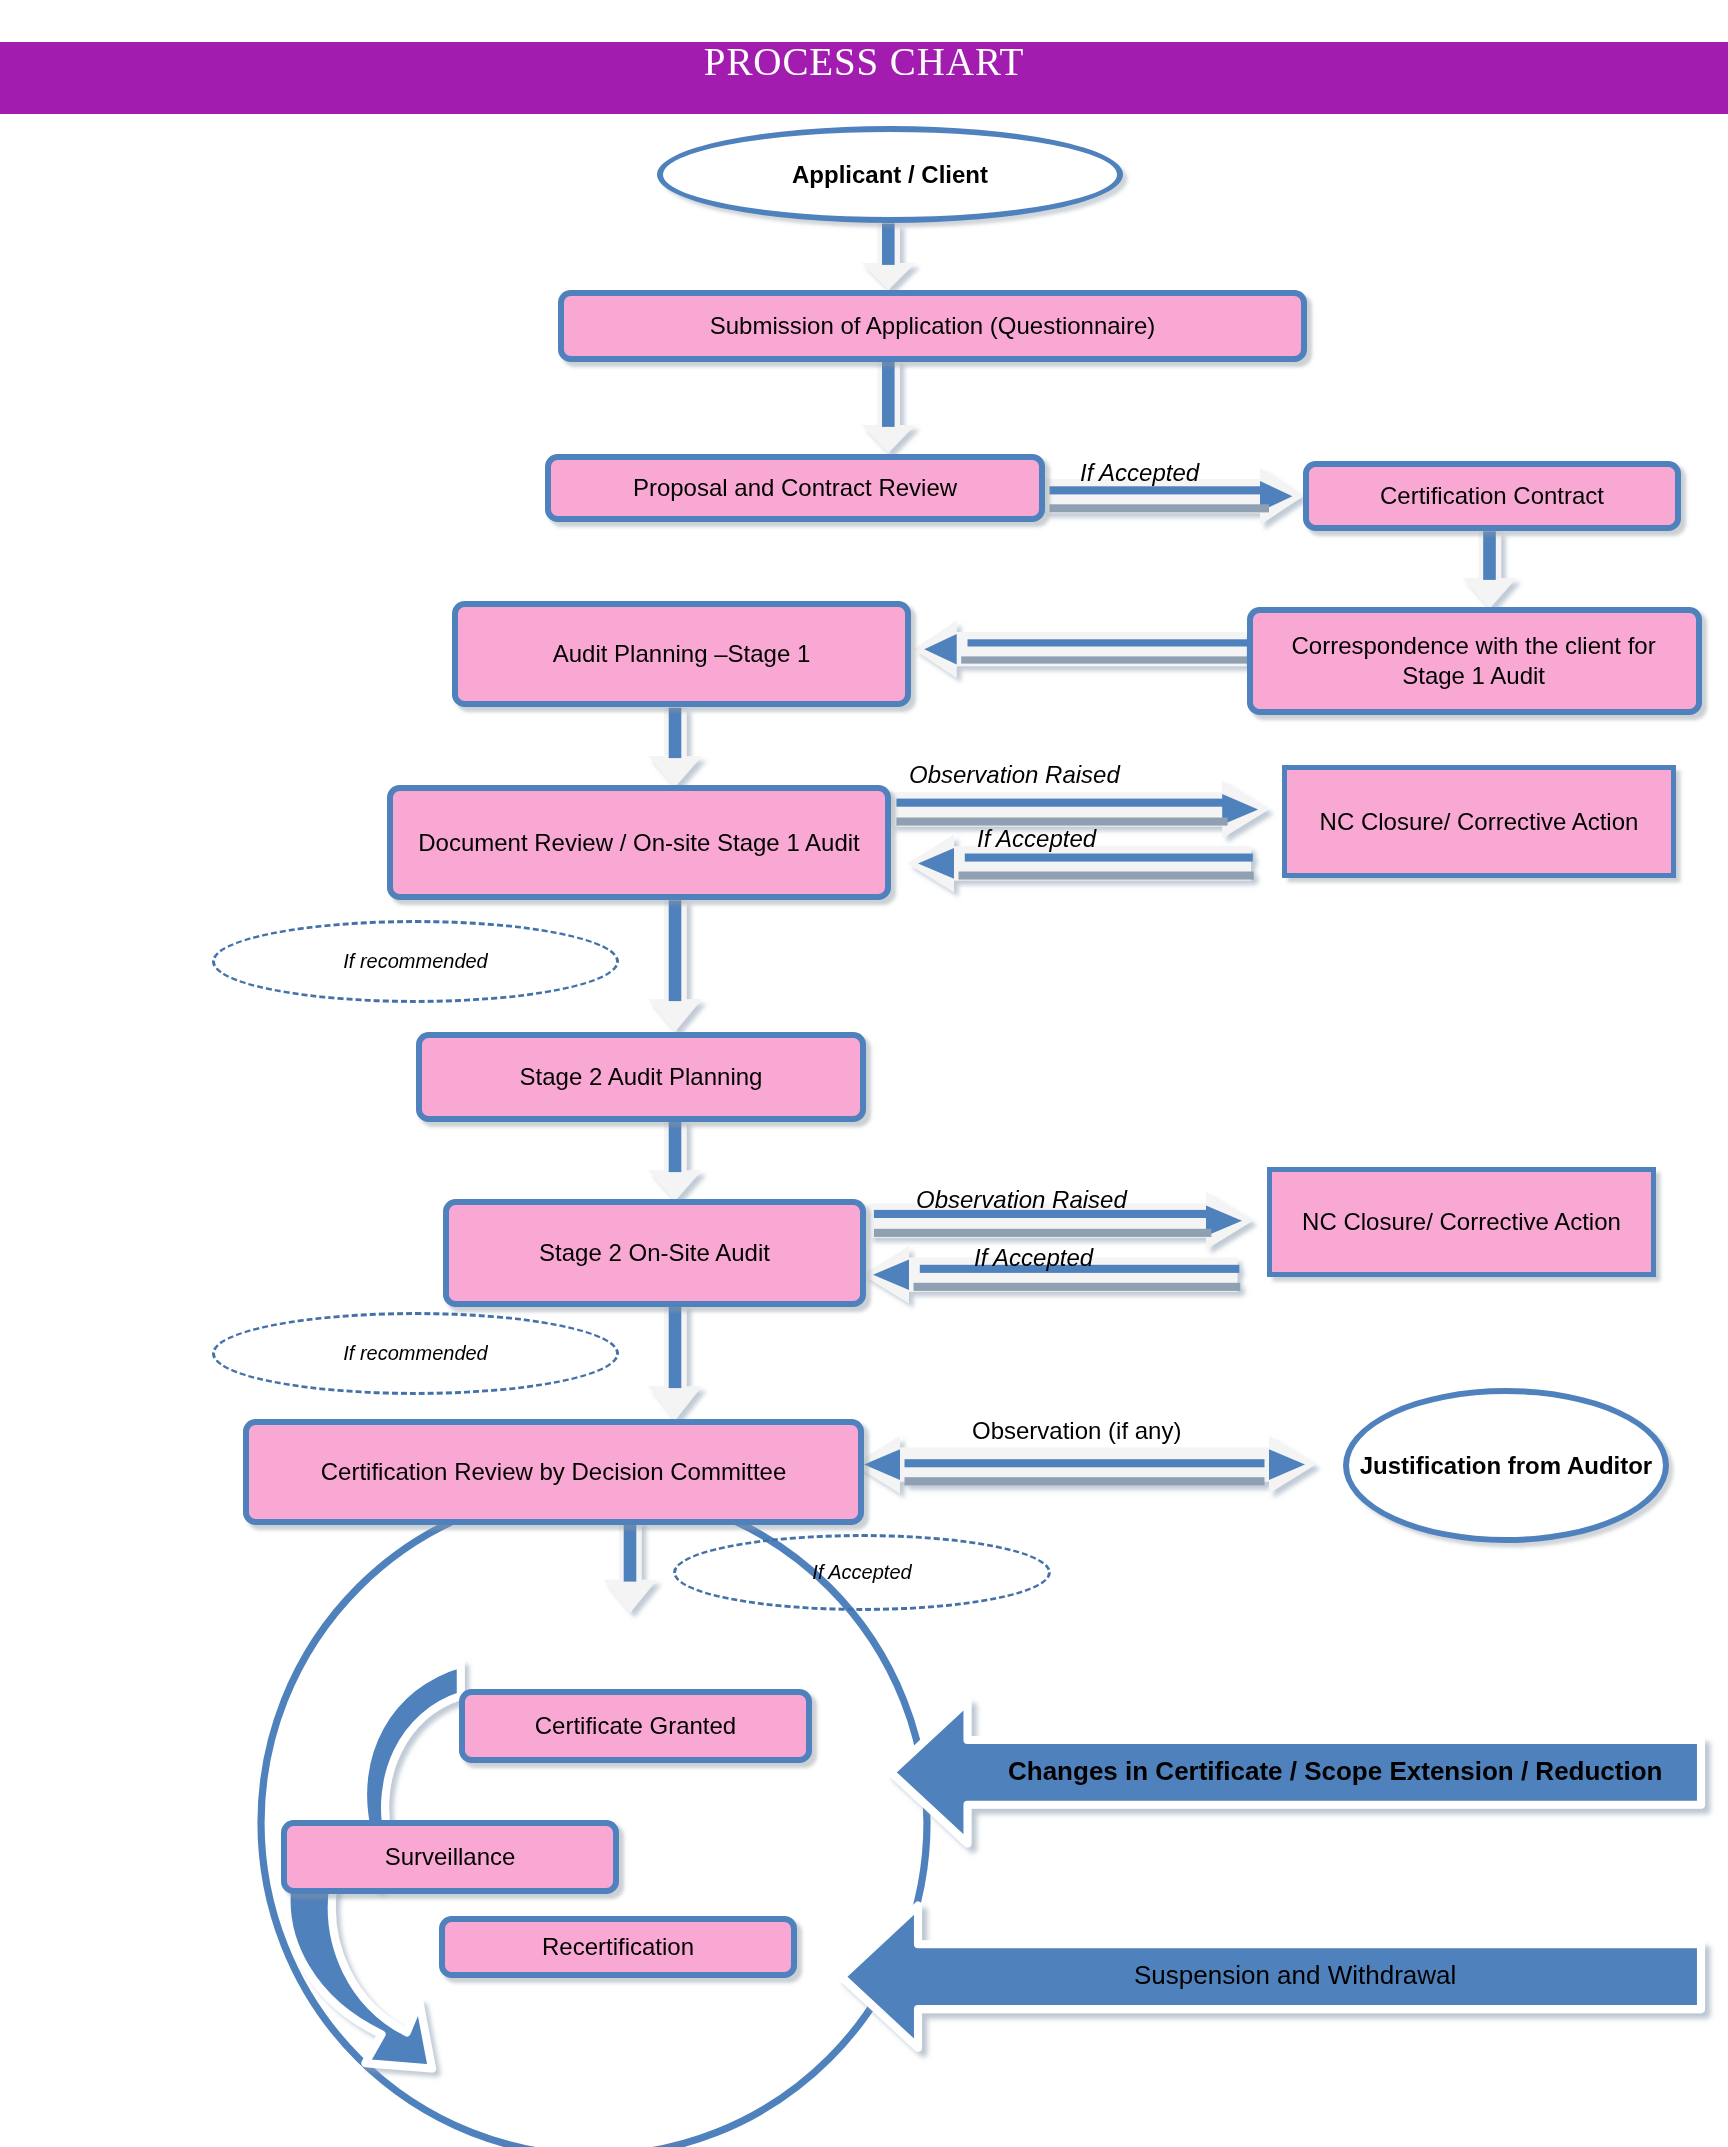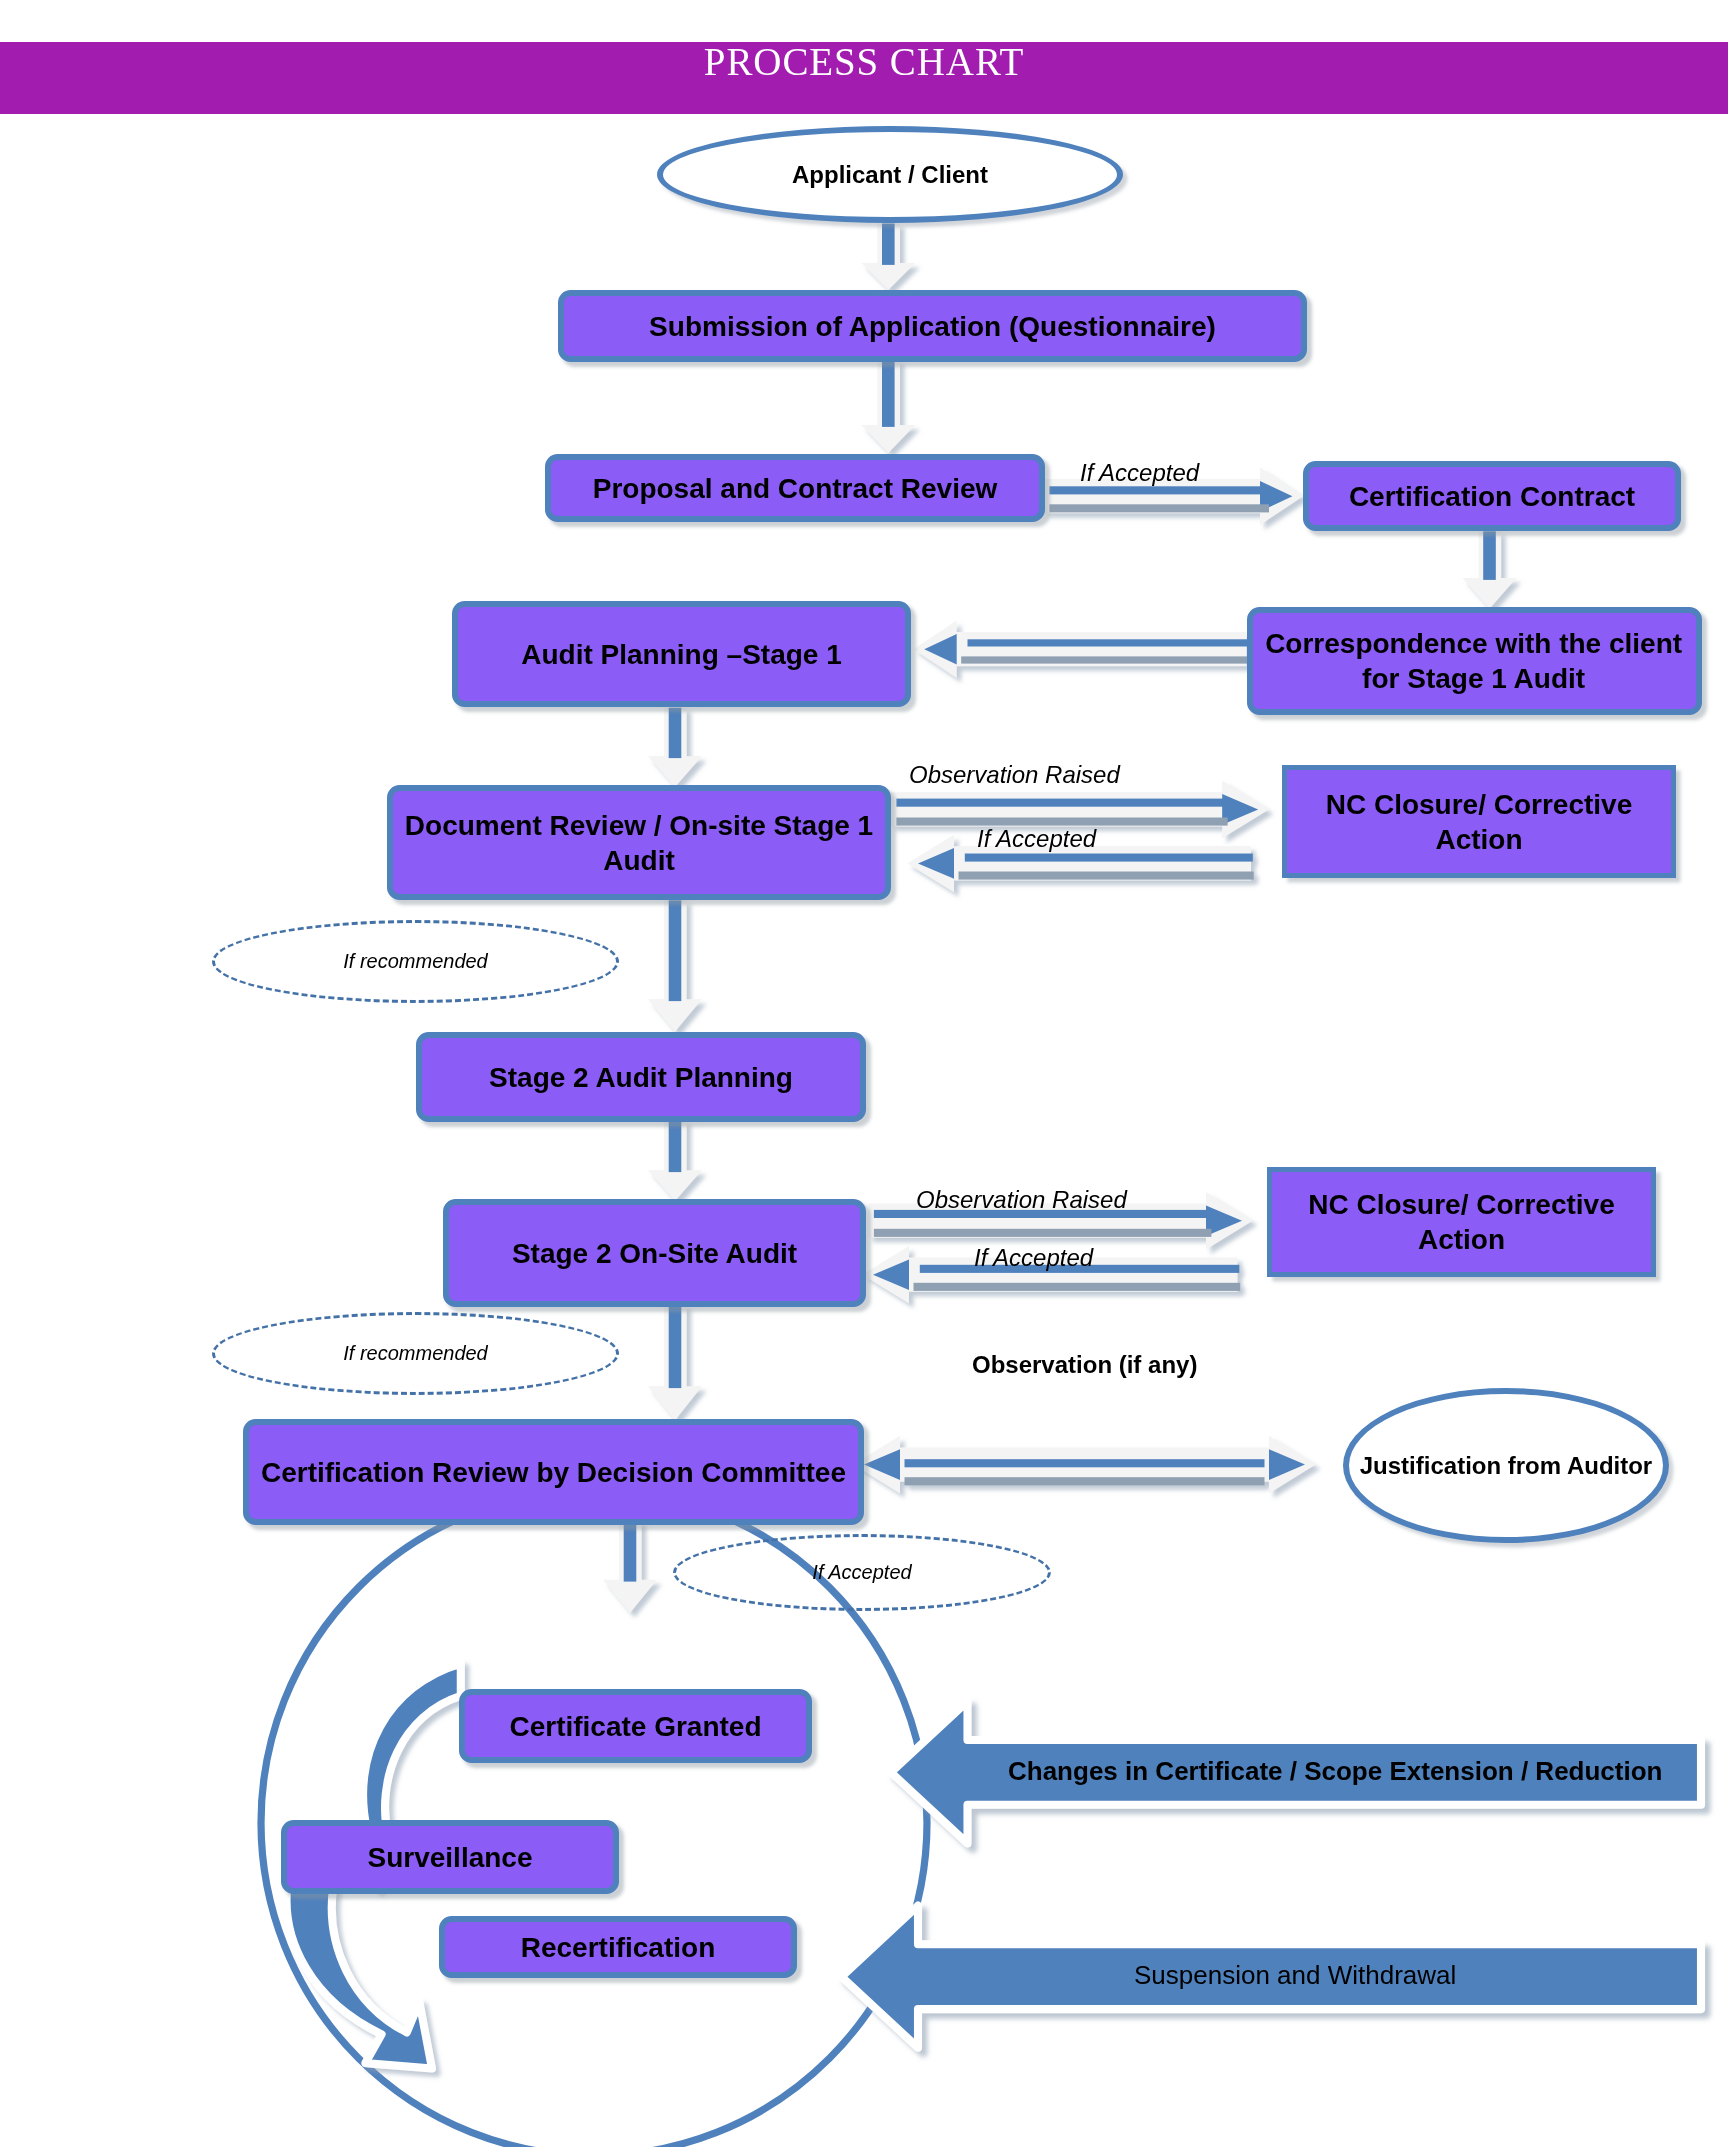--- a/index.html
+++ b/index.html
@@ -8,24 +8,24 @@
 
   #stage{position:absolute;left:0;top:0;width:1728px;height:2148px;}
 
   
   .banner{position:absolute;left:0;top:42px;width:1728px;height:72px;
           background:#a21caf;display:flex;align-items:flex-start;justify-content:center;}
   .banner-title{font-family:"Liberation Serif","DejaVu Serif",serif;
                 color:#ffffff;font-size:39px;letter-spacing:0.9px;line-height:1;}
 
   
-  .box{position:absolute;box-sizing:border-box;background:#8b5cf6;
+  .box{position:absolute;box-sizing:border-box;background:#f9a8d4;
        border:6.3px solid #4F81BD;border-radius:12.6px;
        display:flex;align-items:center;justify-content:center;text-align:center;
-       font-weight:bold;color:#000000;font-size:28px;line-height:1.25;
+       font-weight:normal;color:#000000;font-size:24px;line-height:1.25;
        padding:3.6px 10.8px;
        box-shadow:4.5px 4.5px 3.6px rgba(140,150,160,.45);}
 
   
   .box.sq{border-radius:0;border-width:5.4px;}
 
   
   .ellipse{position:absolute;box-sizing:border-box;background:#ffffff;
            border:6.3px solid #4F81BD;border-radius:50%;
            display:flex;align-items:center;justify-content:center;text-align:center;
@@ -273,21 +273,21 @@
   </div>
 
   <div class="edge-label" style="left:916px;top:1186px;">
     <span>Observation Raised</span>
   </div>
 
   <div class="edge-label" style="left:974px;top:1244px;">
     <span>If Accepted</span>
   </div>
 
-  <div class="edge-label upright" style="left:972px;top:1351px;font-weight:bold;">
+  <div class="edge-label upright" style="left:972px;top:1417px;">
     <span>Observation (if any)</span>
   </div>
 
   <div class="big-arrow" style="left:968px;top:1740px;width:734px;height:65px;">
     <div class="ba-text" style="left:40px;top:16px;font-weight:bold;">
       <span>Changes in Certificate / Scope Extension / Reduction</span>
     </div>
   </div>
 
   <div class="big-arrow" style="left:918px;top:1944px;width:783px;height:65px;">

